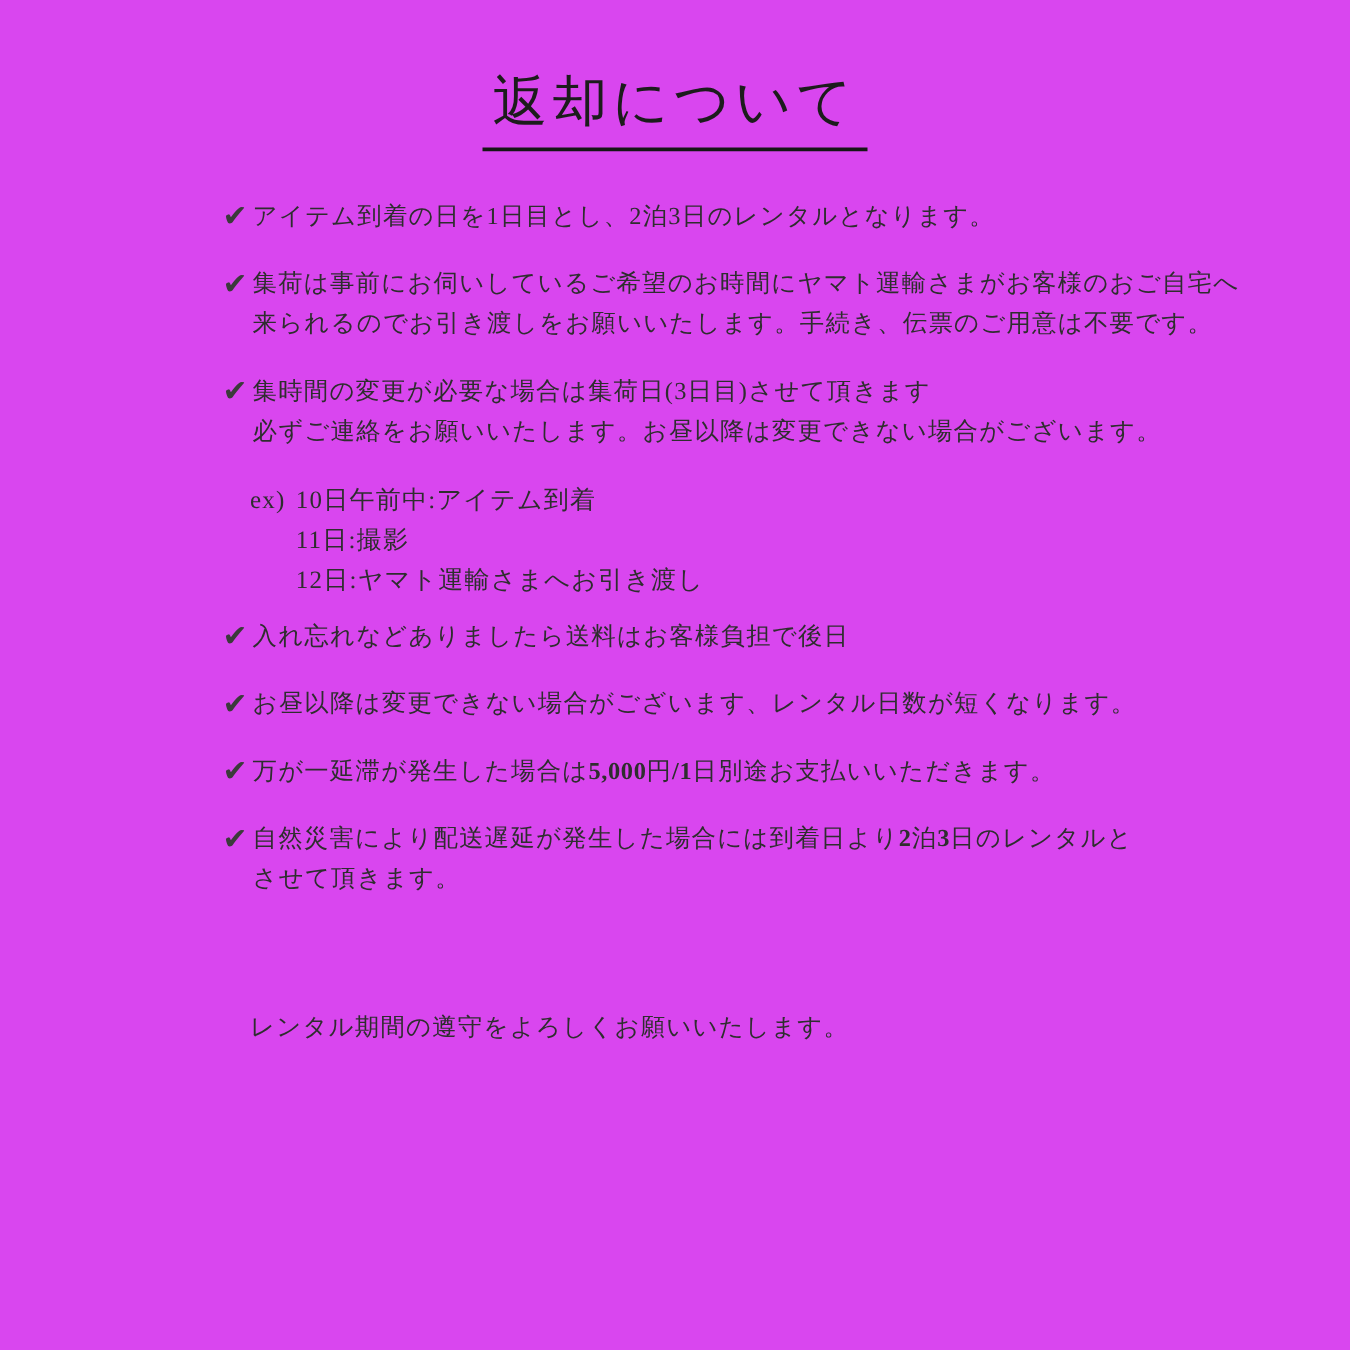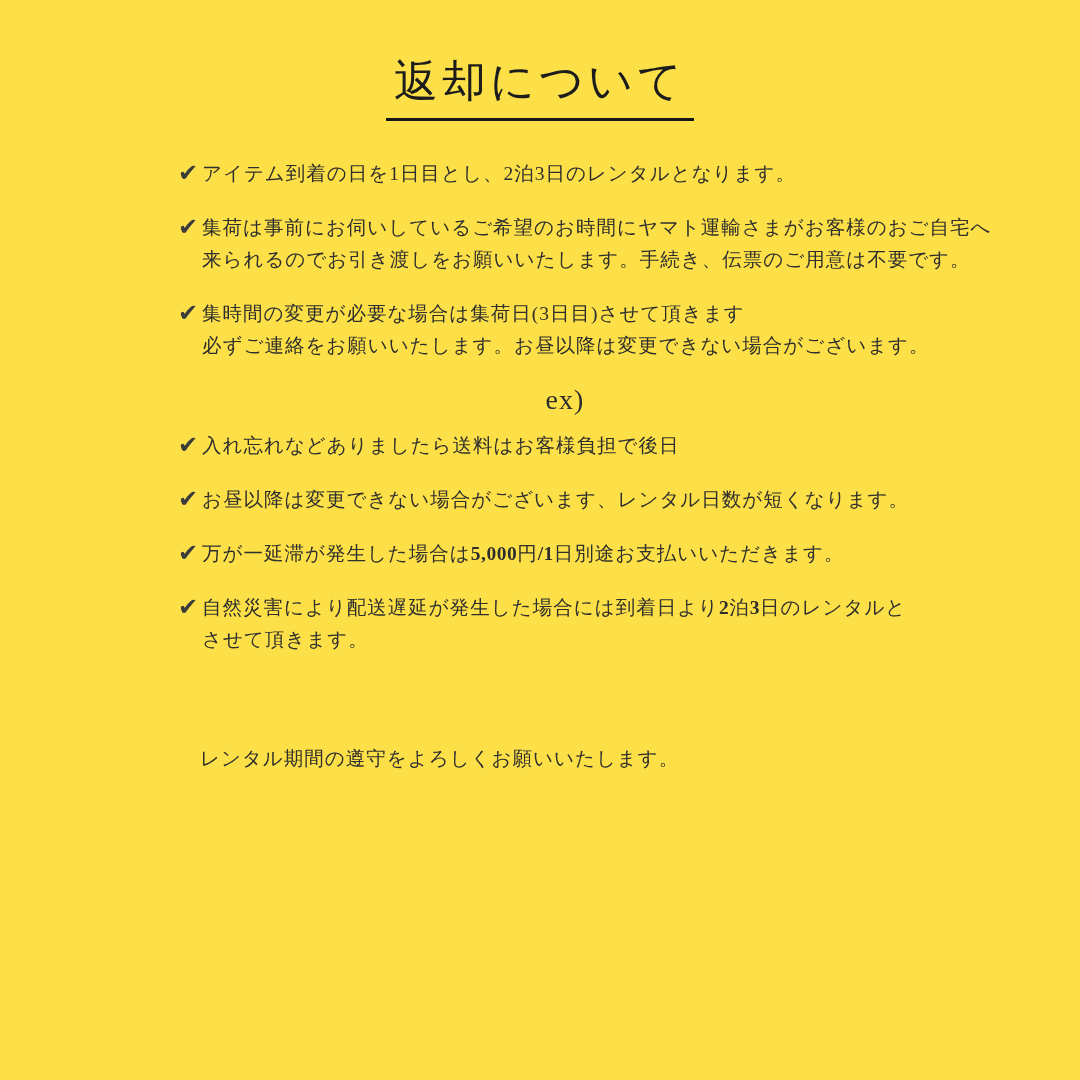--- a/index.html
+++ b/index.html
@@ -4,21 +4,21 @@
 <style>
   html, body {
     margin: 0;
     padding: 0;
     background: #ffffff;
   }
   .page {
     position: relative;
     width: 1080px;
     height: 1080px;
-    background: #fde047;
+    background: #d946ef;
     overflow: hidden;
     font-family: "Liberation Serif", "DejaVu Serif", serif;
     color: #2e2e2e;
   }
   .title-wrap {
     position: absolute;
     top: 52px;
     left: 0;
     width: 100%;
     text-align: center;
@@ -58,24 +58,23 @@
     letter-spacing: 1px;
     white-space: nowrap;
   }
   .item-text b {
     font-weight: bold;
     letter-spacing: 0.5px;
   }
   .ex {
     display: flex;
     margin: 0 0 14px 22px;
-    font-size: 28px;
+    font-size: 20px;
     line-height: 32px;
     letter-spacing: 1px;
-    justify-content: center;
   }
   .ex-prefix {
     flex: 0 0 auto;
     margin-right: 8px;
   }
   .footer-line {
     margin-top: 89px;
     margin-left: 22px;
     font-size: 19.5px;
     letter-spacing: 1px;
@@ -106,20 +105,25 @@
       </div>
       <div class="item">
         <span class="check">✔</span>
         <div class="item-text">
           <div><span>集時間の変更が必要な場合は集荷日(3日目)させて頂きます</span></div>
           <div><span>必ずご連絡をお願いいたします。お昼以降は変更できない場合がございます。</span></div>
         </div>
       </div>
       <div class="ex">
         <span class="ex-prefix">ex)</span>
+        <div class="ex-lines">
+          <div>10日午前中:アイテム到着</div>
+          <div>11日:撮影</div>
+          <div>12日:ヤマト運輸さまへお引き渡し</div>
+        </div>
       </div>
       <div class="item">
         <span class="check">✔</span>
         <div class="item-text">
           <div><span>入れ忘れなどありましたら送料はお客様負担で後日</span></div>
         </div>
       </div>
       <div class="item">
         <span class="check">✔</span>
         <div class="item-text">

